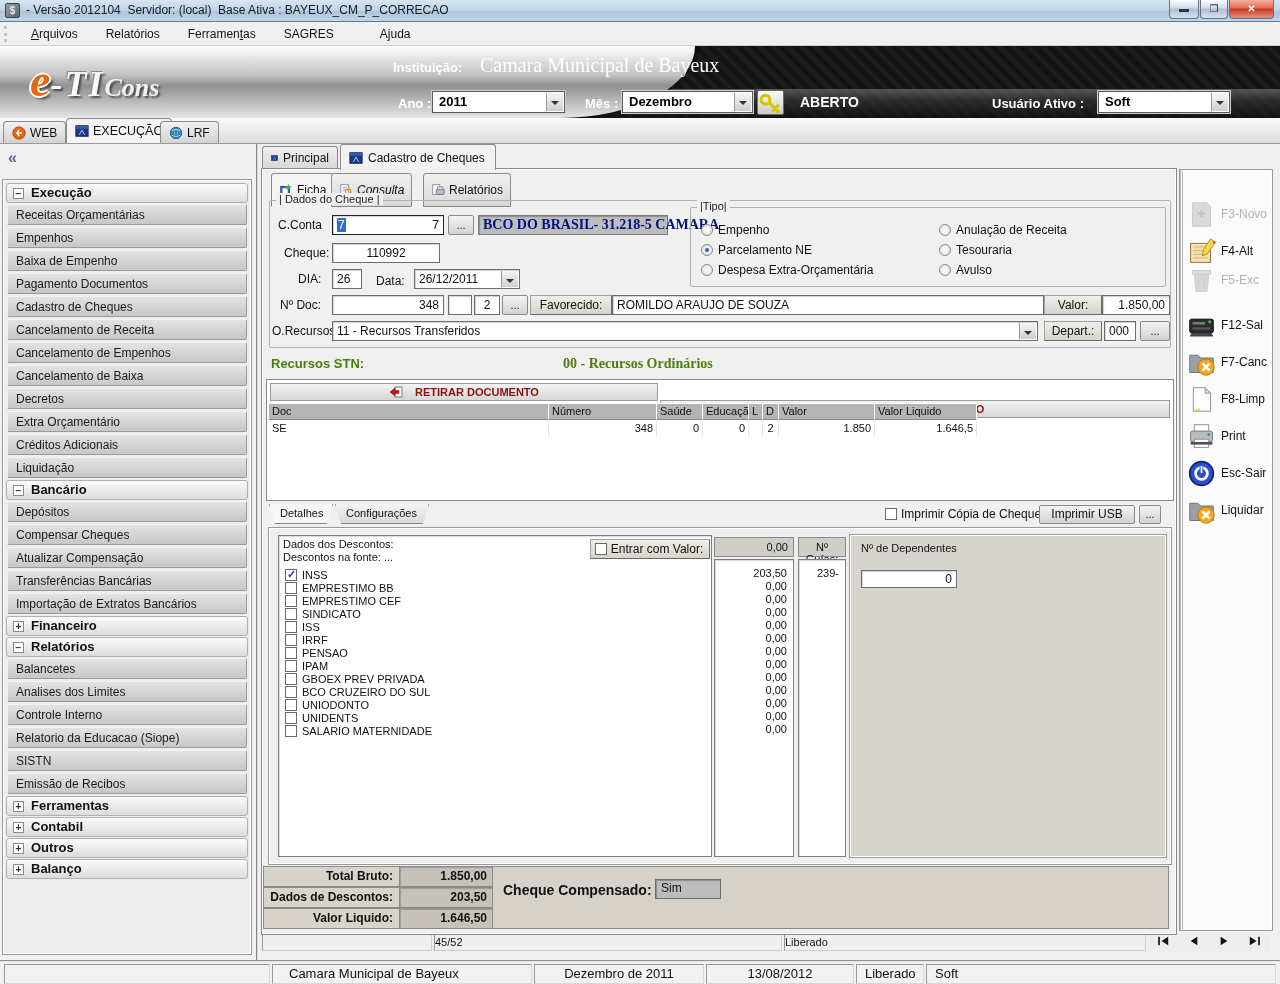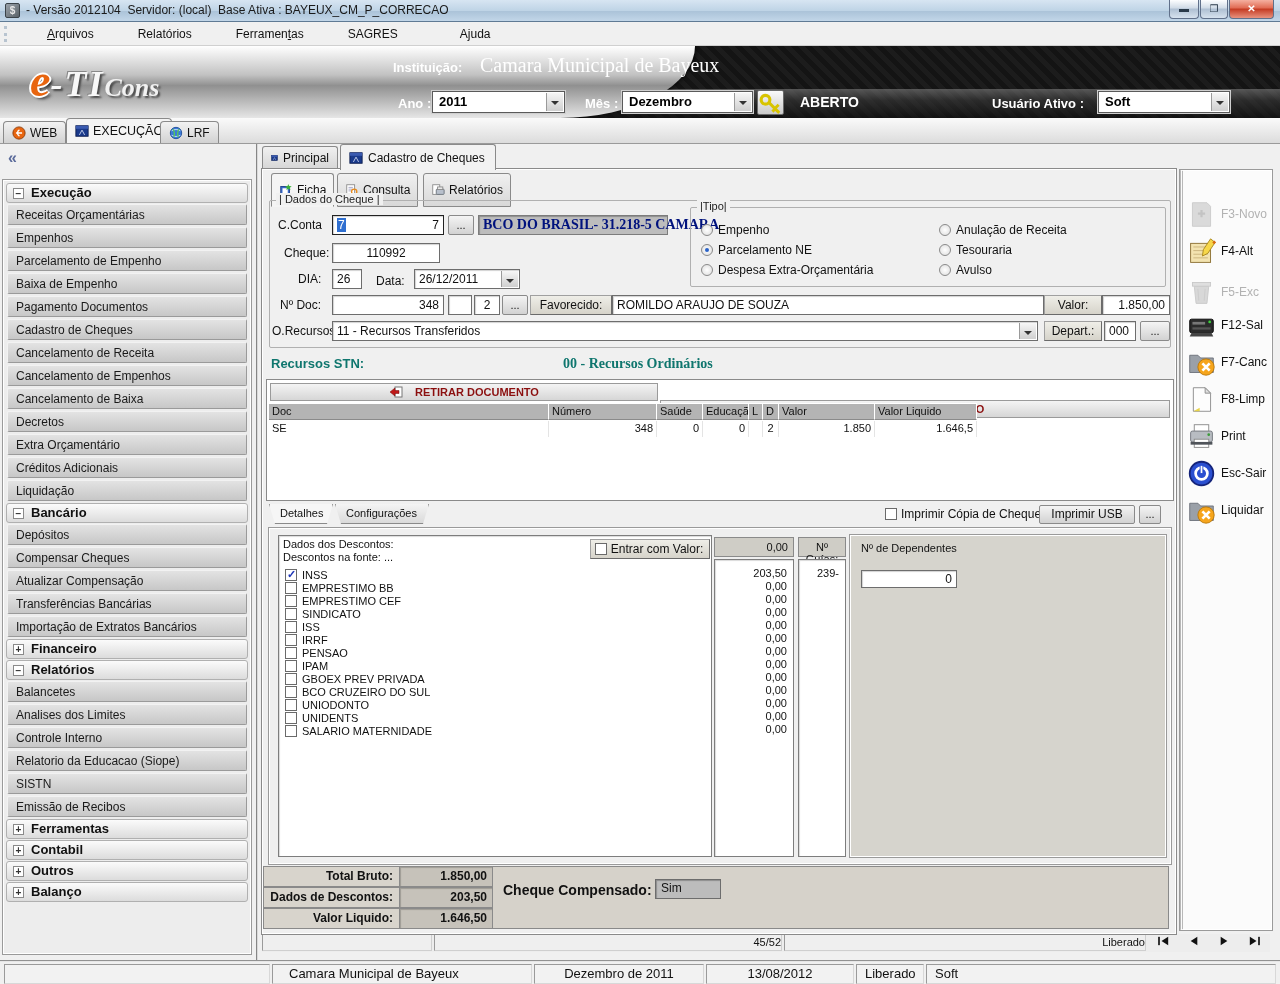--- a/index.html
+++ b/index.html
@@ -14,21 +14,21 @@
   .titlebar .title { position:absolute; left:26px; top:3px; font-size:12px; color:#1a1a1a; white-space:pre; }
   .appicon { position:absolute; left:5px; top:3px; width:15px; height:15px;
     background:linear-gradient(135deg,#9aa2aa,#5a6268); border:1px solid #3a4248; border-radius:2px;
     color:#e8e8e8; font-size:10px; line-height:13px; text-align:center; font-weight:bold; }
   .winbtn { position:absolute; top:0; height:19px; border:1px solid #60708a; border-top:none;
     border-radius:0 0 4px 4px; background:linear-gradient(180deg,#fdfeff,#cfdae6 45%,#aebfd2 50%,#d6e2ee);
     text-align:center; font-size:10px; line-height:17px; color:#2a3a4a; }
   .winbtn.close { background:linear-gradient(180deg,#f5b0a0,#e06a52 45%,#c43a22 50%,#e8927e); color:#fff; font-weight:bold; }
 
   
-  .menubar { left:0; top:22px; width:1280px; height:24px; background:#f0f0f0; border-bottom:1px solid #d0d0d0; display:flex; align-items:center;gap:16px; }
+  .menubar { left:0; top:22px; width:1280px; height:24px; background:#f0f0f0; border-bottom:1px solid #d0d0d0; display:flex; align-items:center; }
   .grip { width:5px; height:16px; margin:0 8px 0 4px; border-left:3px dotted #b8c4d0; }
   .menuitem { padding:0 14px; font-size:12px; color:#111; height:24px; line-height:24px; }
   .menuitem .u { text-decoration:underline; }
 
   
   .header { left:0; top:46px; width:1280px; height:72px; background:#101010;
     background-image:repeating-linear-gradient(45deg,#141414 0 5px,#1c1c1c 5px 10px); overflow:hidden; }
   .hband { position:absolute; left:0; bottom:0; width:1280px; height:29px;
     background:linear-gradient(180deg,#8a8a8a,#3c3c3c 40%,#101010); opacity:.55; }
   .silver { position:absolute; left:0; top:0; width:695px; height:72px;
@@ -92,21 +92,21 @@
   .edit .selhl { background:#2f6fd0; color:#fff; padding:0 1px; }
   .btn3d { position:absolute; background:linear-gradient(180deg,#f4f4f4,#d2d2d2); border:1px solid #8a8a8a;
     border-radius:2px; text-align:center; font-size:11px; }
   .glb { position:absolute; background:linear-gradient(180deg,#efeee8,#d6d3ca); border:1px solid #a0a0a0; border-right-color:#6a6a6a;
     border-bottom-color:#6a6a6a; text-align:center; font-size:12px; line-height:18px; height:20px; }
   .bank { position:absolute; background:#bdbdbd; border:1px solid #7c7c7c; box-shadow:inset 1px 1px 1px rgba(0,0,0,.25);
     font-family:"Liberation Serif", serif; font-weight:bold; font-size:14px; color:#00127d; line-height:18px; height:20px; padding:0 4px; white-space:nowrap; }
   .rd { position:absolute; width:12px; height:12px; border:1px solid #8a8a8a; border-radius:50%; background:radial-gradient(#ffffff,#dcdcdc); }
   .rd.sel:after { content:""; position:absolute; left:3px; top:3px; width:4px; height:4px; border-radius:50%; background:#2a62c8; }
   .rdlab { position:absolute; font-size:12px; white-space:nowrap; }
-  .maroon { color:#0f766e; }
+  .maroon { color:#4d7c0f; }
 
   .docbox { position:absolute; background:#fff; border:1px solid #fff; outline:1px solid #8a8a8a; }
   .docbtn { position:absolute; top:2px; height:18px; background:linear-gradient(180deg,#f4f4f4,#d6d6d6); border:1px solid #9a9a9a;
     display:flex; align-items:center; justify-content:center; gap:5px; font-size:11px; font-weight:bold; color:#8b0f0f; }
   .tblhead { position:absolute; display:flex; height:17px; }
   .tblhead .hc { background:#b4b4b4; border-right:1px solid #fff; border-top:1px solid #fff; border-bottom:1px solid #8a8a8a;
     font-size:11px; color:#111; padding:1px 3px; white-space:nowrap; overflow:hidden; }
   .tblrow { position:absolute; display:flex; height:16px; }
   .tblrow .rc { border-right:1px solid #e4e4e4; font-size:11px; padding:1px 3px; white-space:nowrap; overflow:hidden; }
   .tr0{text-align:left}.trr{text-align:right}.trc{text-align:center}
@@ -126,21 +126,21 @@
   .graycell { position:absolute; background:#cfcdc6; border:1px solid #8a8a8a; font-size:11px; }
   .deppanel { position:absolute; background:#d6d4cd; border:1px solid #fff; outline:1px solid #9a9a9a; }
 
   .totlab { position:absolute; background:#d8d4cc; border:1px solid #8a8a8a; font-weight:bold; font-size:12px; text-align:right; padding:2px 6px 0 0; height:21px; }
   .totval { position:absolute; background:#c6c2ba; border:1px solid #8a8a8a; box-shadow:inset 1px 1px 1px rgba(0,0,0,.2); font-weight:bold; font-size:12px; text-align:right; padding:2px 5px 0 0; height:21px; }
   .bigcell { position:absolute; background:#d6d2ca; border:1px solid #8a8a8a; }
   .simfield { position:absolute; background:#bcbcbc; border:1px solid #6d6d6d; box-shadow:inset 1px 1px 1px rgba(0,0,0,.25); font-size:12px; padding:1px 5px; height:20px; }
 
   .navbar { position:absolute; height:18px; background:#ededed; }
   .navcell { position:absolute; top:0; height:17px; border:1px solid #cfcfcf; border-top-color:#9a9a9a; border-left-color:#9a9a9a;
-    font-size:11px; text-align:right; line-height:15px; background:#efefef; }
+    font-size:11px; text-align:left; line-height:15px; background:#efefef; }
   .navbtn { position:absolute; top:1px; width:28px; height:15px; text-align:center; }
   .navbtn svg { width:14px; height:10px; }
 
   
   .rtoolbar { position:absolute; left:922px; top:26px; width:92px; height:760px; background:#fbfbfb;
     border:1px solid #fff; outline:1px solid #9a9a9a; border-left:3px double #b8b8b8; }
   .tbbtn { position:absolute; left:4px; width:84px; height:34px; display:flex; align-items:center; gap:5px; }
   .tbbtn svg { width:29px; height:29px; flex:0 0 29px; }
   .tbbtn .lbl { font-size:12px; color:#111; }
   .tbbtn.disabled .lbl { color:#b2b2b2; }
@@ -236,21 +236,20 @@
   </div>
 
   <div class="abs workspace">
 
     <div class="sidebar">
       <div class="collapsebtn">«</div>
       <div class="sbpanel">
         <div class="sbh"><span class="pm">−</span><span>Execução</span></div>
         <div class="sbi">Receitas Orçamentárias</div>
         <div class="sbi">Empenhos</div>
-        <div class="sbi">Parcelamento de Empenho</div>
         <div class="sbi">Baixa de Empenho</div>
         <div class="sbi">Pagamento Documentos</div>
         <div class="sbi">Cadastro de Cheques</div>
         <div class="sbi">Cancelamento de Receita</div>
         <div class="sbi">Cancelamento de Empenhos</div>
         <div class="sbi">Cancelamento de Baixa</div>
         <div class="sbi">Decretos</div>
         <div class="sbi">Extra Orçamentário</div>
         <div class="sbi">Créditos Adicionais</div>
         <div class="sbi">Liquidação</div>
@@ -301,21 +300,21 @@
       <div class="cpanel">
 
         <div class="stab active" style="left:8px;">
           <svg viewBox="0 0 16 16">
               <rect x="2" y="4" width="10" height="10" fill="#3a6ac8" stroke="#1a3a88"></rect>
               <rect x="4" y="6" width="6" height="6" fill="#fff"></rect>
               <path d="M10.5 1l1.2 2.4 2.8.3-2 1.8.6 2.6-2.3-1.4-2.4 1.3.6-2.6-1.9-1.8 2.7-.3z" fill="#3ab03a"></path>
             </svg>
           <span>Ficha</span>
         </div>
-        <div class="stab" style="left:74px;">
+        <div class="stab" style="left:68px;font-style:italic;">
           <svg viewBox="0 0 16 16">
               <rect x="2" y="2" width="9" height="12" fill="#fff" stroke="#888"></rect>
               <path d="M4 5h5M4 7h5M4 9h3" stroke="#a0a0c0"></path>
               <circle cx="10.5" cy="10" r="3" fill="none" stroke="#e88a1a" stroke-width="1.5"></circle>
               <path d="M12.7 12.3L15.5 15" stroke="#a05808" stroke-width="2"></path>
             </svg>
           <span>Consulta</span>
         </div>
         <div class="stab" style="left:160px;">
           <svg viewBox="0 0 16 16">
@@ -567,21 +566,21 @@
         </div>
         <div class="tbbtn" style="top:63px;">
           <svg viewBox="0 0 32 32">
               <rect x="4" y="7" width="22" height="21" fill="#f3e3b0" stroke="#8a6d2f"></rect>
               <path d="M7 11h16M7 15h16M7 19h16M7 23h16" stroke="#c9b27a"></path>
               <path d="M18 14L26 2l5 4-8 12-6 3z" fill="#f7d74a" stroke="#a8861c"></path>
               <path d="M29 5l2 2" stroke="#d86a10" stroke-width="3"></path>
             </svg>
           <span class="lbl">F4-Alt</span>
         </div>
-        <div class="tbbtn disabled" style="top:104px;">
+        <div class="tbbtn disabled" style="top:92px;">
           <svg viewBox="0 0 32 32">
               <path d="M8 9h16l-2 19H10z" fill="#b4b4b4" stroke="#989898"></path>
               <rect x="6" y="5" width="20" height="4" fill="#c2c2c2" stroke="#989898"></rect>
               <path d="M12 12l1 13M20 12l-1 13" stroke="#9a9a9a"></path>
             </svg>
           <span class="lbl">F5-Exc</span>
         </div>
         <div class="tbbtn" style="top:137px;">
           <svg viewBox="0 0 32 32">
               <rect x="3" y="9" width="26" height="15" rx="2" fill="#2b2b2b" stroke="#000"></rect>

